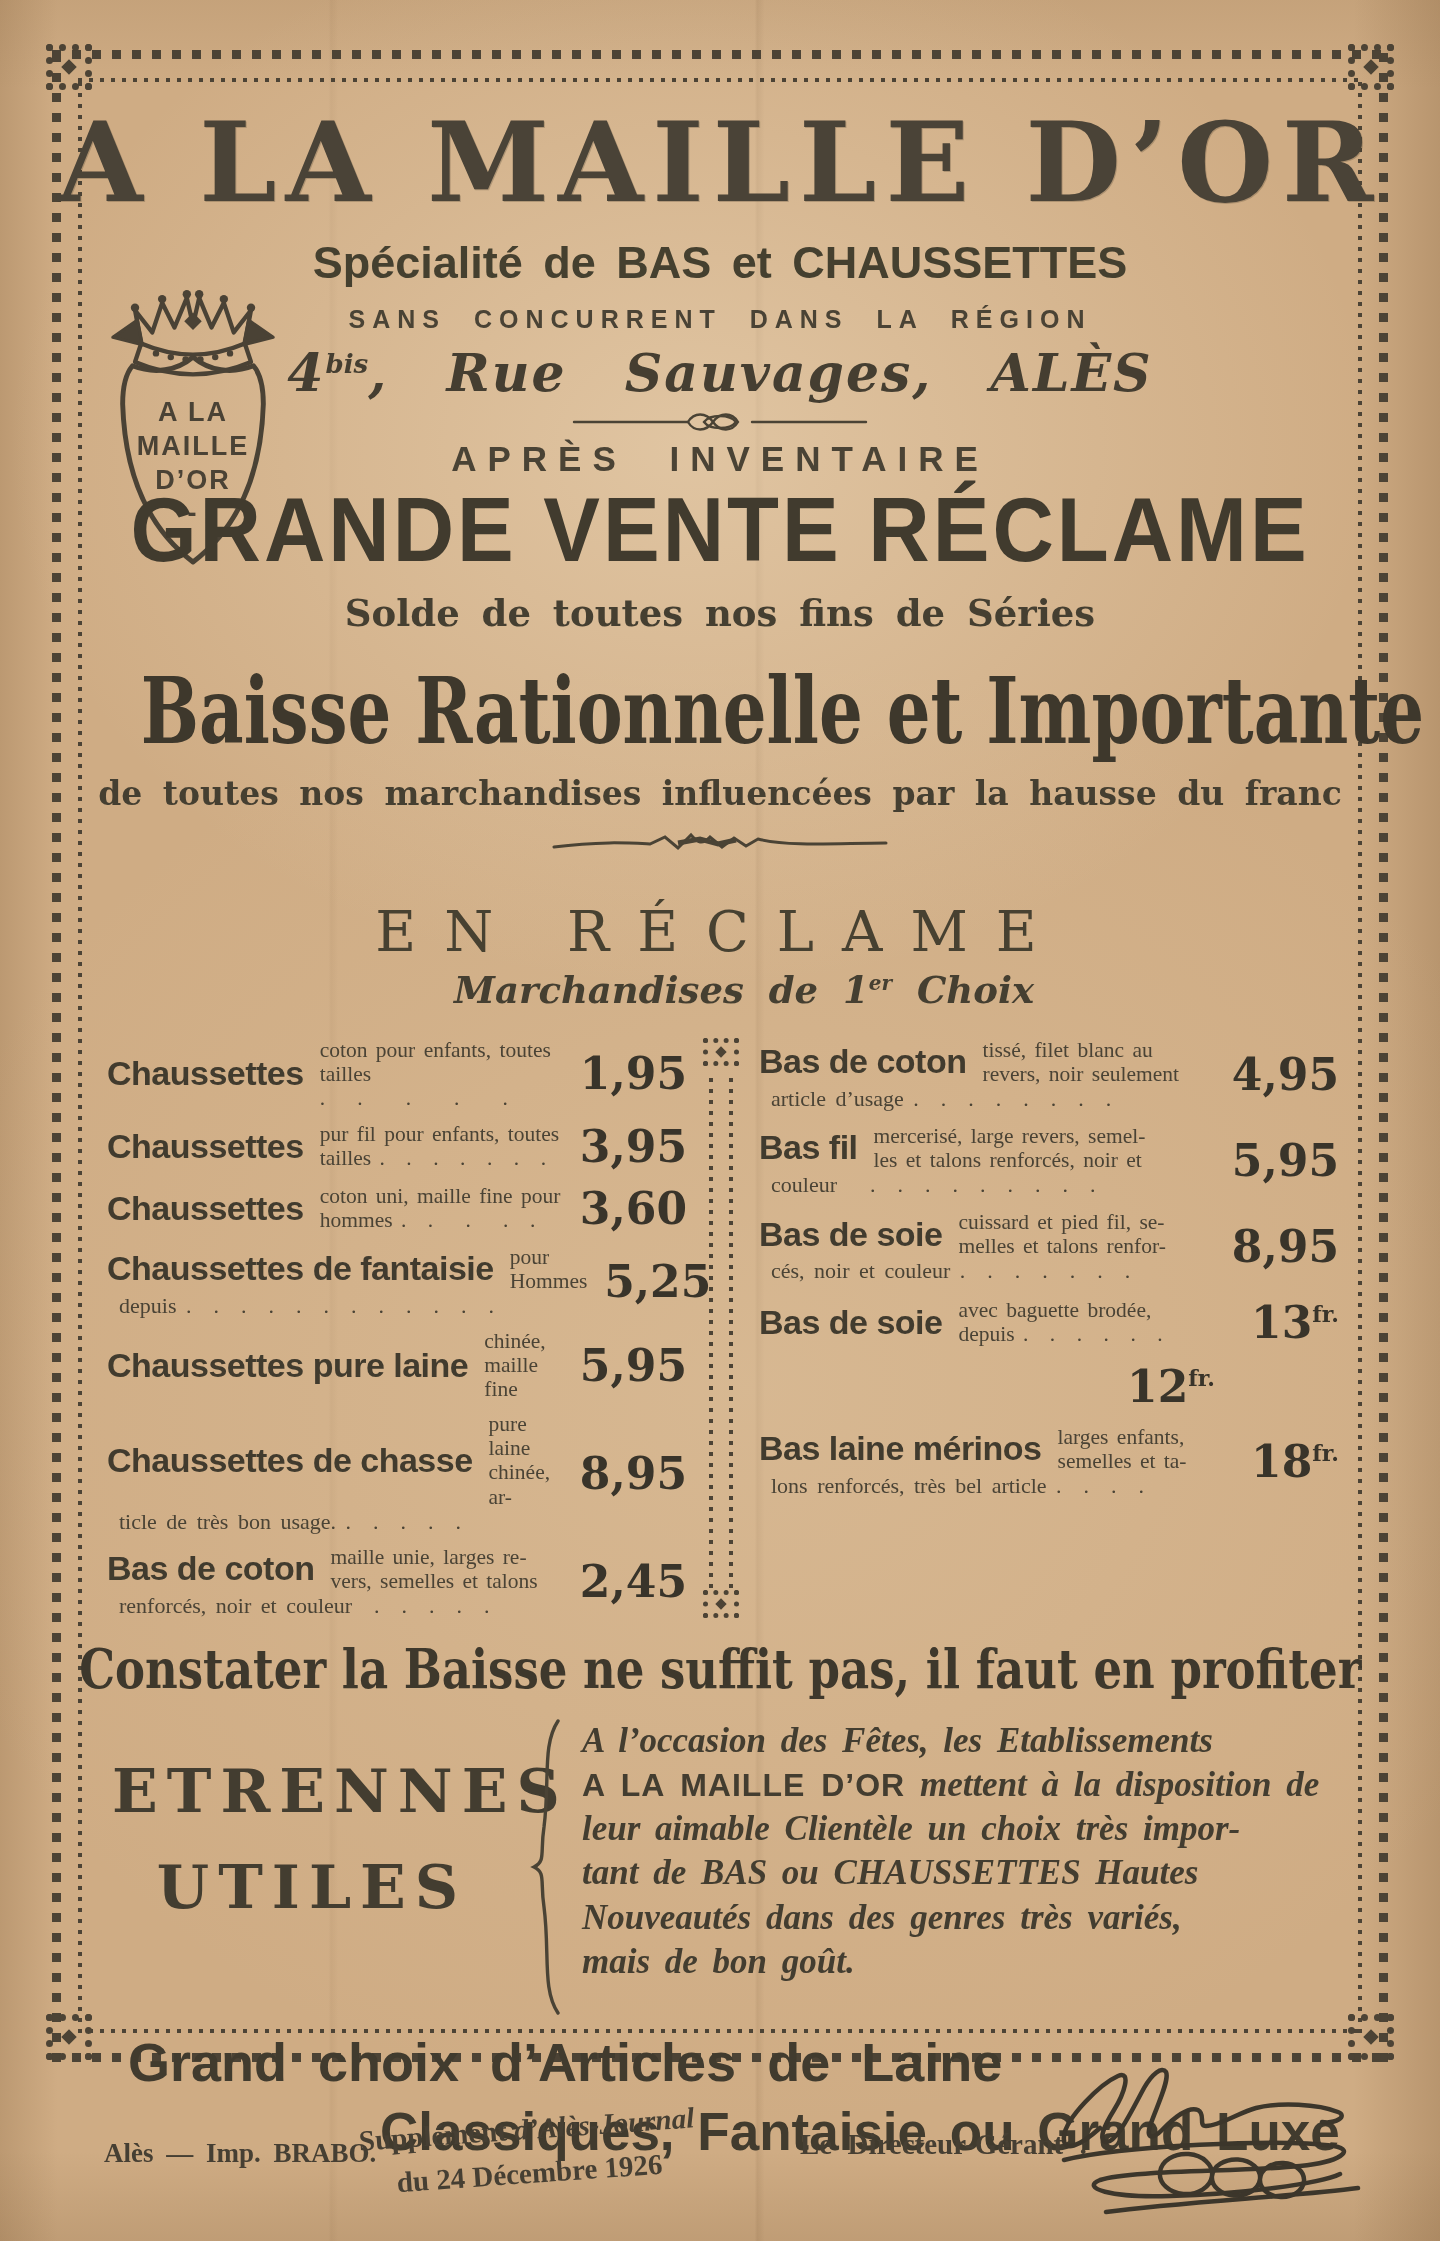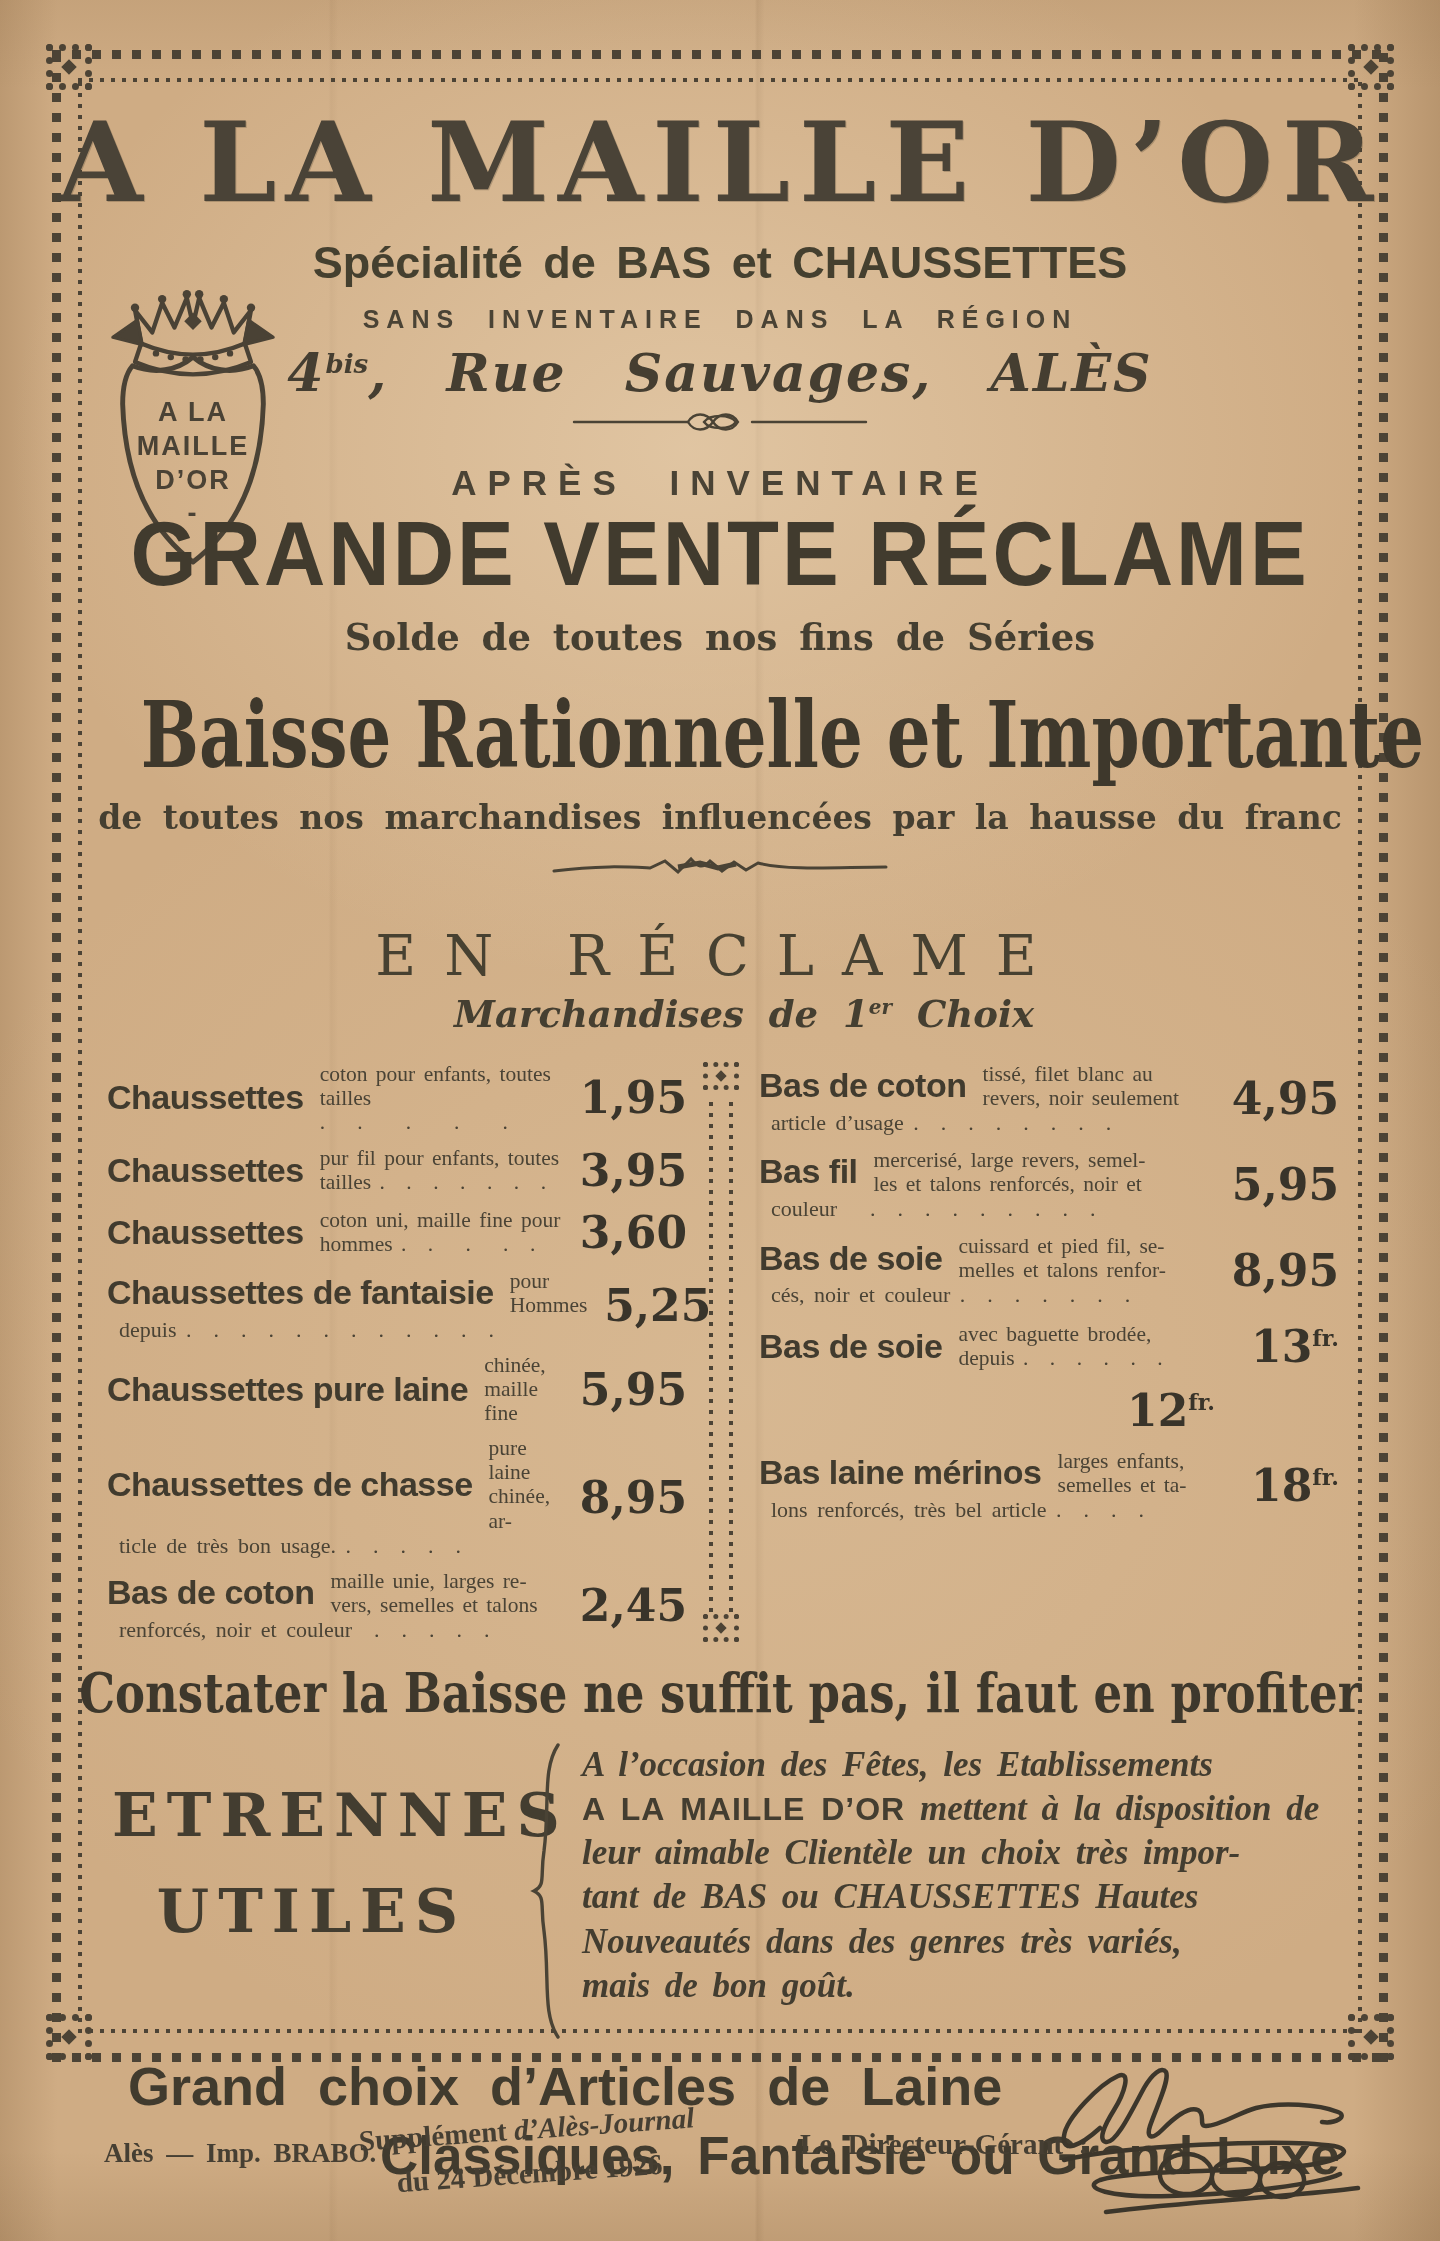--- a/index.html
+++ b/index.html
@@ -40,21 +40,21 @@
     text-shadow:1px 1px 0 rgba(60,50,35,.25);
   }
   .specialty{margin-top:10px;font-family:"Liberation Sans",sans-serif;font-weight:bold;
     font-size:45px;color:#45402f;word-spacing:8px;}
   .tagline{margin-top:16px;font-family:"Liberation Sans",sans-serif;font-weight:bold;
     font-size:25px;letter-spacing:7px;word-spacing:14px;color:#4a4335;}
   .address{margin-top:8px;font-family:"DejaVu Serif",serif;font-style:italic;font-weight:bold;
     font-size:52px;color:#453e31;word-spacing:38px;letter-spacing:2px;}
   .address sup{font-size:26px;letter-spacing:0;}
   .knot{margin-top:6px;}
-  .apres{margin-top:24px;font-family:"Liberation Sans",sans-serif;font-weight:bold;
+  .apres{font-family:"Liberation Sans",sans-serif;font-weight:bold;
     font-size:35px;letter-spacing:11px;word-spacing:22px;color:#4a4335;}
   .grande{margin-top:2px;font-family:"Liberation Sans",sans-serif;font-weight:bold;
     font-size:85px;letter-spacing:3px;color:#413b2e;}
   .grande>span{display:inline-block;transform:scaleY(1.06);}
   .solde{margin-top:12px;font-family:"DejaVu Serif",serif;font-weight:bold;
     font-size:37px;word-spacing:9px;color:#453f31;}
   .baisse{margin-top:26px;white-space:nowrap;font-family:"DejaVu Serif",serif;font-weight:bold;
     font-size:84px;color:#3e382c;}
   .baisse>span{display:inline-block;transform:scale(.82,1.1);}
   .baisse-sub{margin-top:14px;font-family:"DejaVu Serif",serif;font-weight:bold;
@@ -159,21 +159,21 @@
       <div>A LA</div>
       <div>MAILLE</div>
       <div>D’OR</div>
       <div>-</div>
     </div>
   </div>
 
   <div class="content">
     <h1 class="title">A LA MAILLE D’OR</h1>
     <div class="specialty">Spécialité de BAS et CHAUSSETTES</div>
-    <div class="tagline">SANS INVENTAIRE DANS LA RÉGION</div>
+    <div class="tagline">SANS CONCURRENT DANS LA RÉGION</div>
     <div class="address"><span>4</span><sup>bis</sup><span>, Rue Sauvages, ALÈS</span></div>
 
     <div class="knot">
       <svg width="300" height="26" viewBox="0 0 300 26">
         <g stroke="#4a4335" fill="none" stroke-width="2.4" stroke-linecap="round">
           <line x1="4" y1="13" x2="118" y2="13"></line>
           <line x1="182" y1="13" x2="296" y2="13"></line>
           <path d="M118,13 c6,-10 18,-10 25,0 c7,10 19,10 25,0 c-6,-10 -18,-10 -25,0 c-7,10 -19,10 -25,0 Z"></path>
           <path d="M134,13 c6,-8 26,-8 32,0 c-6,8 -26,8 -32,0 Z"></path>
         </g>

